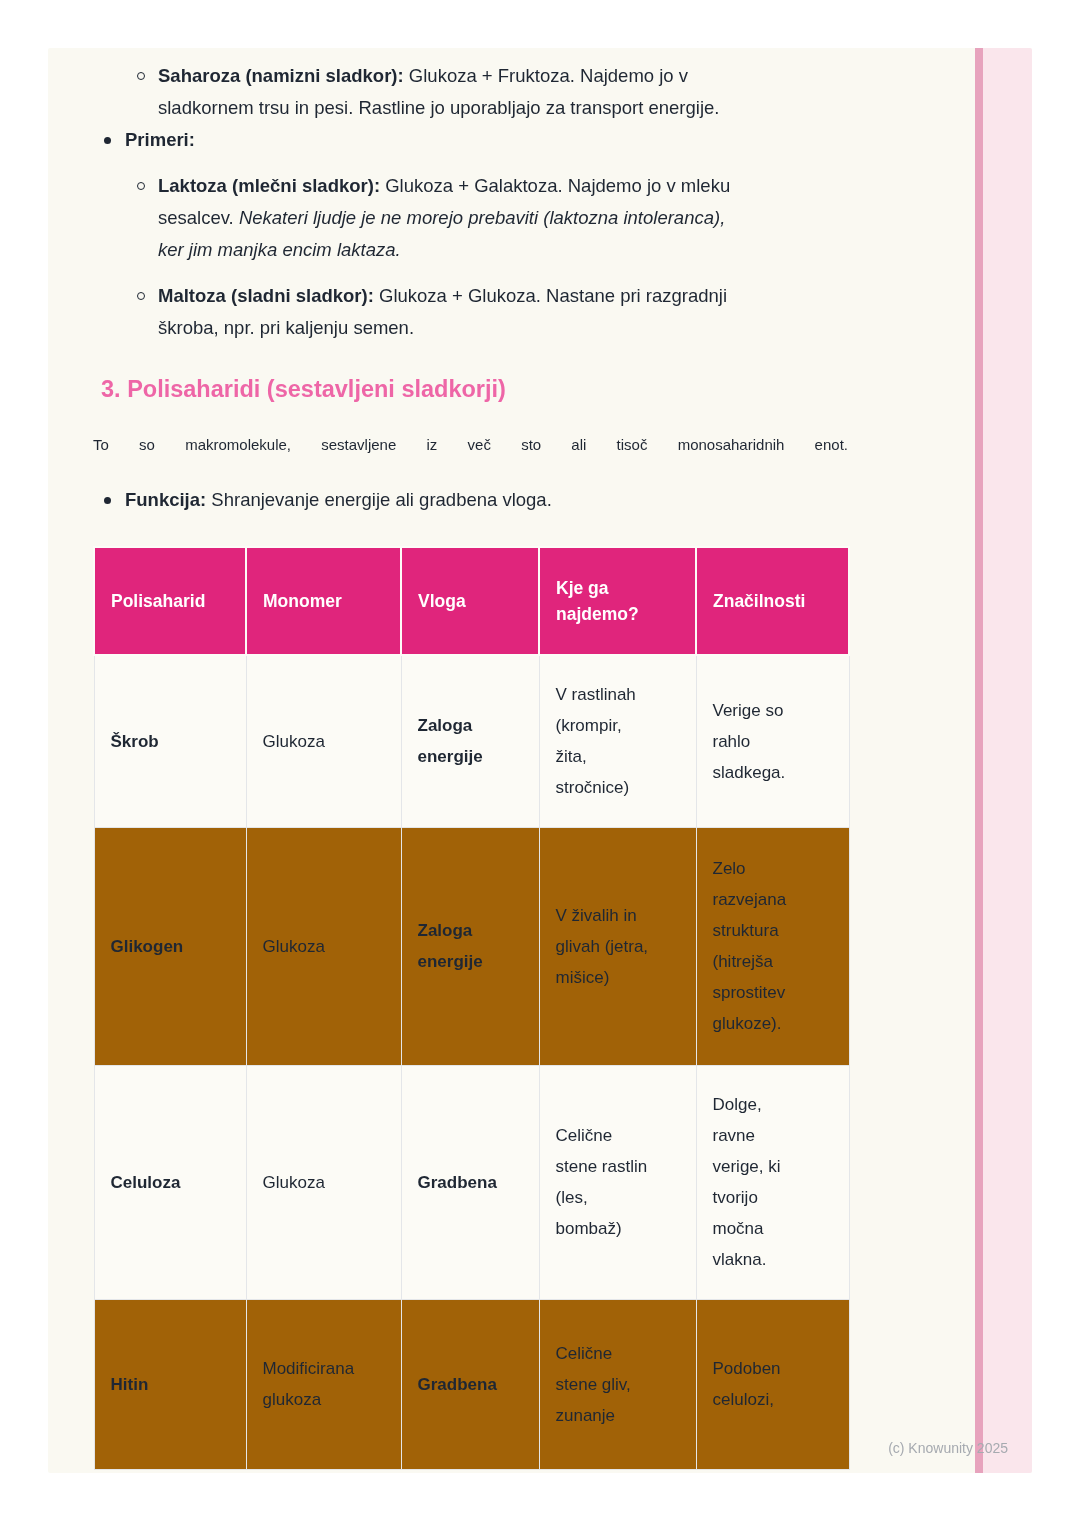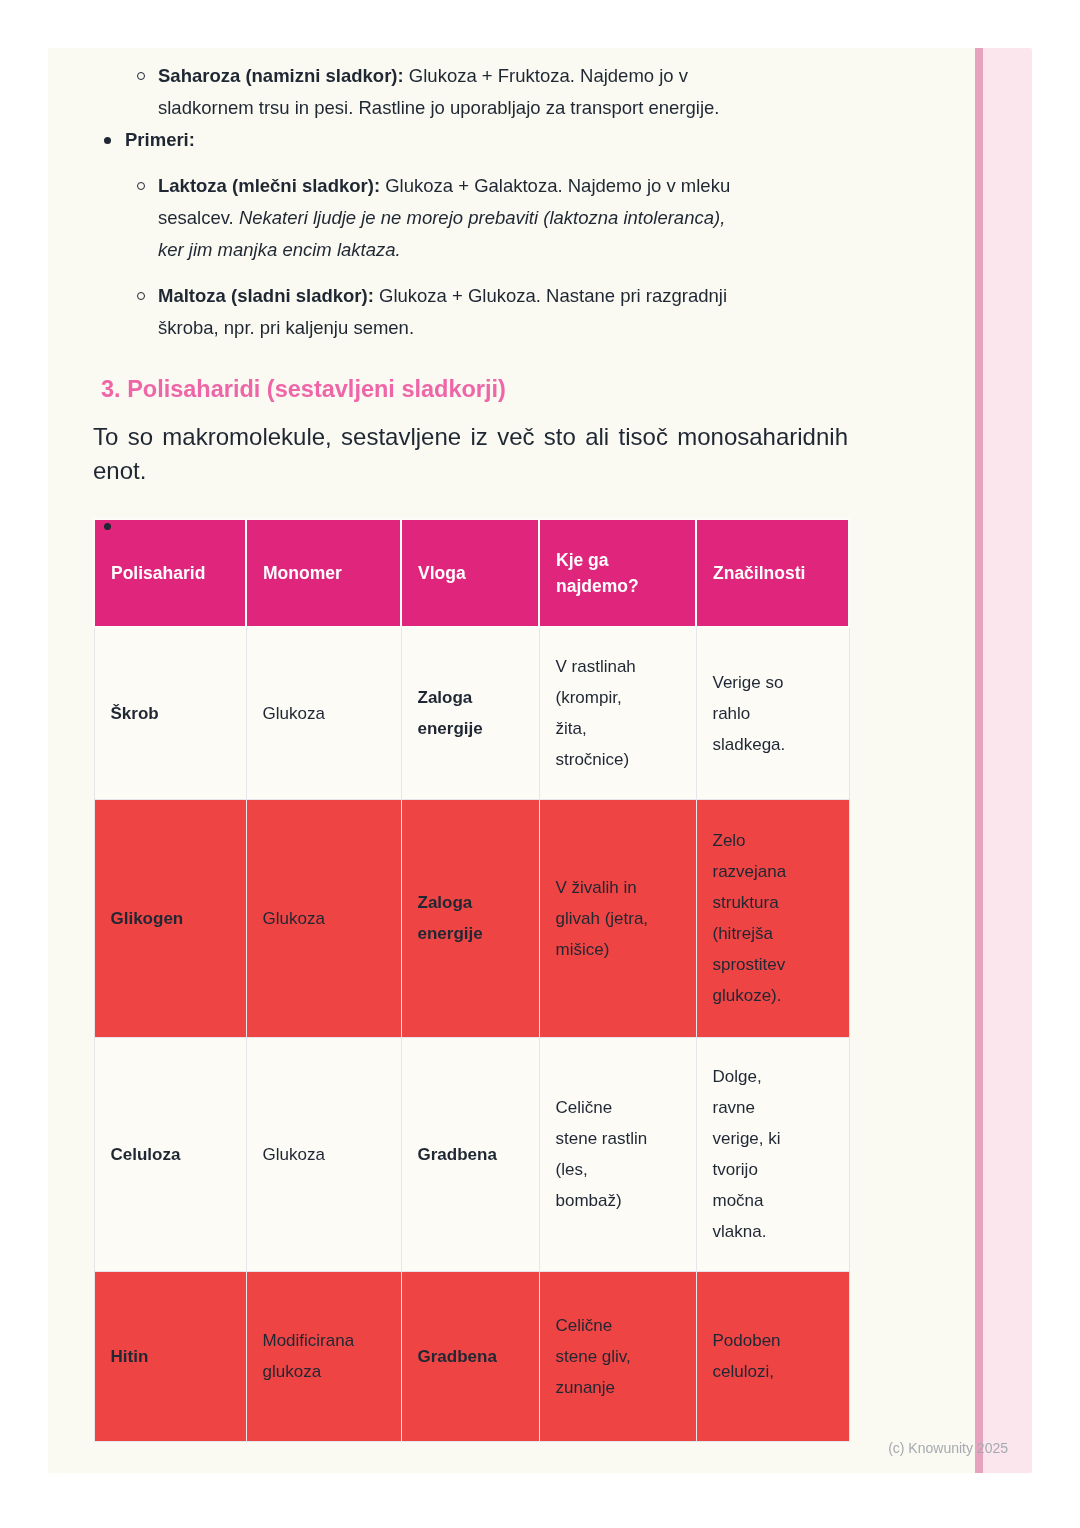--- a/index.html
+++ b/index.html
@@ -44,21 +44,21 @@
   .b { font-weight: bold; }
   .i { font-style: italic; }
 
   .section-heading {
     margin-top: 28px;
     font-size: 23.5px; font-weight: bold; color: #ee66a7;
     line-height: 34px;
     margin-left: 8px;
   }
 
-  .paragraph { margin-top: 14px; font-size: 24px; }
+  .paragraph { margin-top: 22px; font-size: 15px; }
   .para-line { line-height: 34px; }
   .para-justify { text-align: justify; text-align-last: justify; }
 
   .funkcija { margin-top: 22px; }
 
   
   table.poly {
     margin-top: 30px;
     width: 755px;
     border-collapse: collapse;
@@ -83,21 +83,21 @@
     border: 1px solid #e4e6e9;
     vertical-align: middle;
     white-space: pre-line;
   }
   tr.hdr   { height: 108px; }
   tr.r1    { height: 172px; }
   tr.r2    { height: 238px; }
   tr.r3    { height: 234px; }
   tr.r4    { height: 170px; }
   tr.odd td  { background: #fcfbf6; }
-  tr.even td { background: #ef4444; }
+  tr.even td { background: #a16207; }
   td.cb { font-weight: bold; }
 
   .watermark {
     position: absolute; z-index: 4;
     right: 24px; top: 1392px;
     font-size: 14px; color: #a6aab0;
   }
 </style>
 </head>
 <body>
@@ -128,21 +128,21 @@
         <div class="seg-wrap"><span class="b">Maltoza (sladni sladkor):</span><span> Glukoza + Glukoza. Nastane pri razgradnji
 škroba, npr. pri kaljenju semen.</span><span class="i"></span></div>
       </div>
 
     <h2 class="section-heading">3. Polisaharidi (sestavljeni sladkorji)</h2>
 
     <div class="paragraph">
       <div class="para-line para-justify">To so makromolekule, sestavljene iz več sto ali tisoč monosaharidnih enot.</div>
     </div>
 
-    <div class="li li-main funkcija"><span class="dot-marker"></span></div>
+    <div class="li li-main funkcija"><span class="dot-marker"></span><span><span class="b">Funkcija:</span><span> Shranjevanje energije ali gradbena vloga.</span></span></div>
 
     <table class="poly">
       <colgroup>
           <col class="c1">
           <col class="c2">
           <col class="c3">
           <col class="c4">
           <col class="c5">
         </colgroup>
       <tbody>

